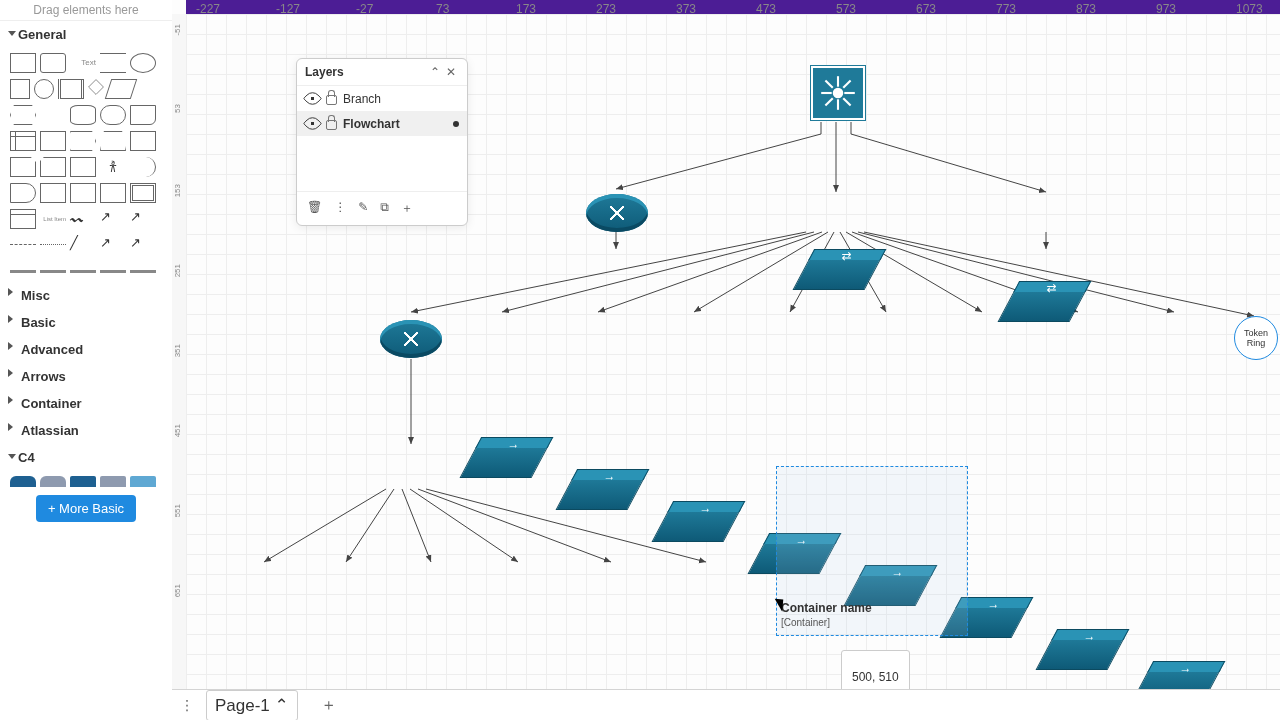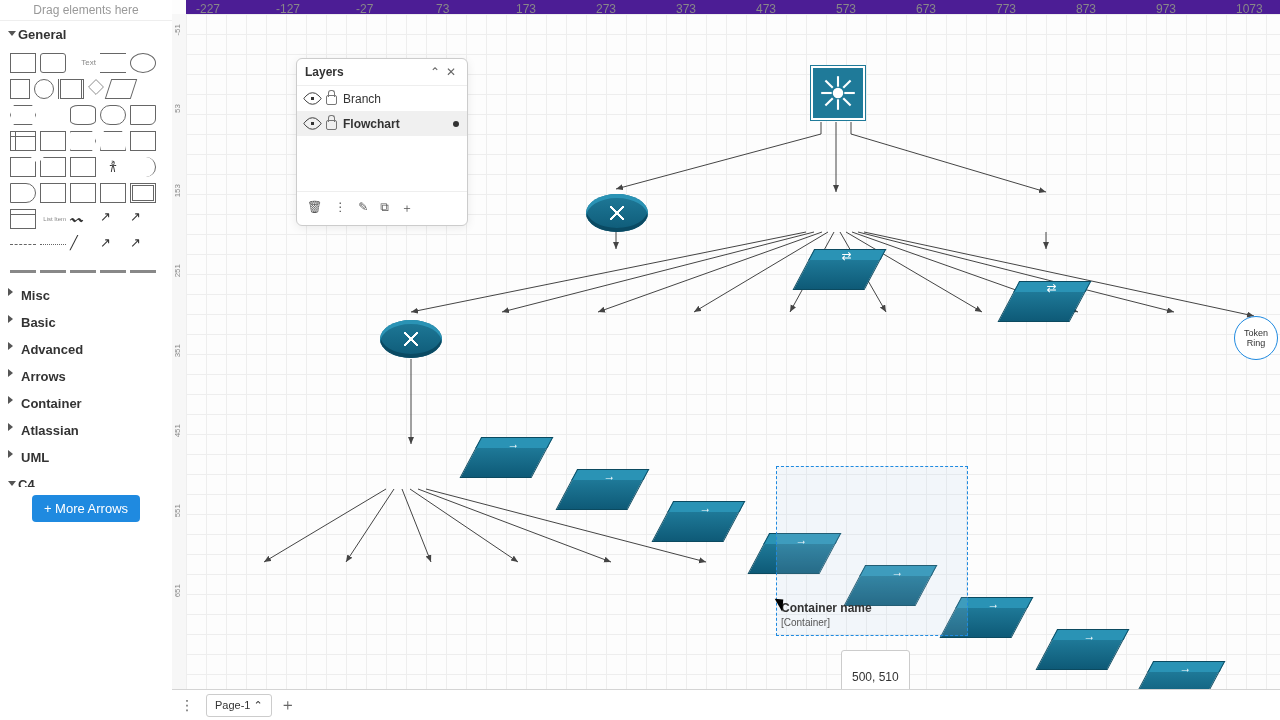--- a/index.html
+++ b/index.html
@@ -30,21 +30,21 @@
 .ruler-h{position:absolute;left:14px;right:0;top:0;height:14px;background:#4c1d95;border-bottom:1px solid #ddd;font-size:12px;color:#888}
 .ruler-h span{position:absolute;top:2px}
 .ruler-v{position:absolute;left:0;top:14px;bottom:0;width:14px;background:#f7f7f7;border-right:1px solid #ddd;font-size:8px;color:#888}
 .ruler-v span{position:absolute;left:1px;writing-mode:vertical-rl;transform:rotate(180deg)}
 .canvas{position:absolute;left:14px;top:14px;right:0;bottom:0;
   background-image:linear-gradient(#eee 1px,transparent 1px),linear-gradient(90deg,#eee 1px,transparent 1px);
   background-size:20px 20px}
 
 .footer{position:absolute;left:172px;right:0;bottom:0;height:30px;border-top:1px solid #d4d4d4;background:#fff;display:flex;align-items:center;padding:0 8px;font-size:12px}
 .footer .dots{font-size:14px;color:#666;margin-right:12px;cursor:pointer}
-.footer .tab{padding:4px 8px;border:1px solid #ccc;border-radius:3px;margin-right:8px;cursor:pointer;font-size:11px}
+.footer .tab{padding:4px 8px;border:1px solid #ccc;border-radius:3px;margin-right:23px;cursor:pointer;font-size:17px}
 .footer .plus{font-size:16px;color:#666;cursor:pointer}
 
 
 .layers{position:absolute;left:296px;top:60px;width:170px;background:#fff;border:1px solid #ccc;border-radius:6px;box-shadow:0 2px 10px rgba(0,0,0,.08);font-size:12px}
 .layers .hdr{display:flex;align-items:center;padding:6px 8px;border-bottom:1px solid #eee}
 .layers .hdr .title{flex:1;font-weight:600}
 .layers .hdr .ico{width:16px;text-align:center;color:#666;cursor:pointer}
 .layers .row{display:flex;align-items:center;padding:5px 8px;gap:6px}
 .layers .row.sel{background:#f0f0f0;font-weight:600}
 .layers .row .dot{margin-left:auto;width:6px;height:6px;border-radius:50%;background:#333}
@@ -156,23 +156,20 @@
         <span>Advanced</span>
       </div>
     <div class="cat">
         <span>Arrows</span>
       </div>
     <div class="cat">
         <span>Container</span>
       </div>
     <div class="cat">
         <span>Atlassian</span>
-      </div>
-    <div class="cat">
-        <span>UML</span>
       </div>
     <div class="cat open">
         <span>C4</span>
       </div>
     <div class="c4row">
       <div class="sh c4" style="border-radius:6px 6px 2px 2px"></div>
       <div class="sh c4g" style="border-radius:6px 6px 2px 2px"></div>
       <div class="sh c4"></div>
       <div class="sh c4g"></div>
       <div class="sh c4l"></div>
@@ -182,21 +179,21 @@
       <div class="sh c4l"></div>
       <div class="sh c4l"></div>
       <div class="sh dash"></div>
       <div class="sh dash"></div>
       <div class="sh noborder" style="border-bottom:1px dashed #888;height:10px"></div>
       <div class="sh noborder" style="border-bottom:1px dashed #888;height:10px"></div>
       <div class="sh pic"></div>
     </div>
   </div>
   <div class="more-shapes">
-    <button class="more-btn">+ More Arrows</button>
+    <button class="more-btn">+ More Basic</button>
   </div>
 </div>
 
 <div class="canvas-wrap">
   <div class="ruler-h">
     <span style="left:10px">-227</span>
     <span style="left:90px">-127</span>
     <span style="left:170px">-27</span>
     <span style="left:250px">73</span>
     <span style="left:330px">173</span>

